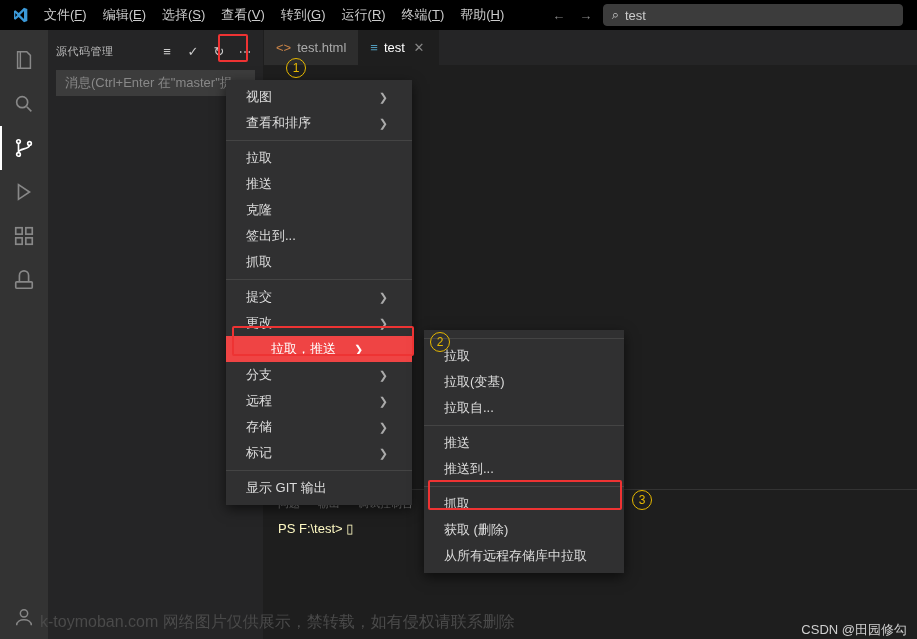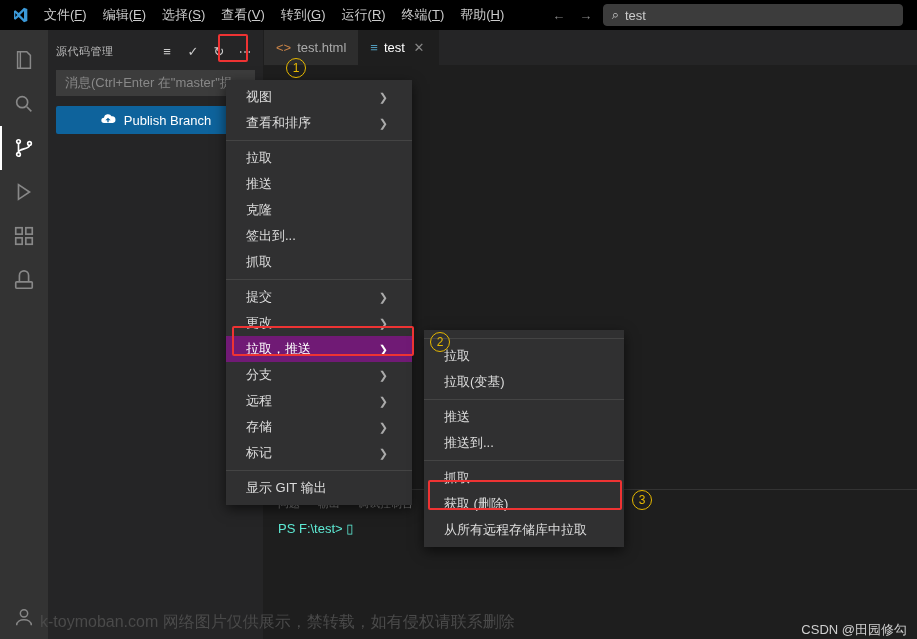--- a/index.html
+++ b/index.html
@@ -35,26 +35,26 @@
     .tabs { height:35px; background:#252526; display:flex; }
     .tab { display:flex; align-items:center; gap:6px; padding:0 12px; font-size:13px; color:#aaa; background:#2d2d2d; position:relative; }
     .tab.active { background:#1e1e1e; color:#fff; }
     .tab .close { color:#888; width:16px; text-align:center; }
     .tab .ico { display:flex; align-items:center; }
     .editor-content { flex:1; position:relative; }
     
     
     .terminal { position:absolute; left:264px; right:0; bottom:30px; height:120px; background:#1e1e1e; border-top:1px solid #333; padding:6px 14px; color:#ccc; font-family:Consolas,monospace; font-size:13px; }
     .terminal .term-tabs { display:flex; gap:18px; color:#888; font-size:11px; margin-bottom:10px; }
-    .terminal .prompt { color:#5eead4; }
+    .terminal .prompt { color:#fef9c3; }
     
     
     .cmenu { position:absolute; background:#303031; box-shadow:0 4px 12px rgba(0,0,0,.6); z-index:10; padding:4px 0; min-width:186px; }
     .cmenu .citem { height:26px; display:flex; align-items:center; padding:0 24px 0 20px; color:#ddd; cursor:pointer; white-space:nowrap; justify-content:space-between; gap:18px; }
-    .cmenu .citem.highlighted { background:#701a75; color:#fff; }
+    .cmenu .citem.highlighted { background:#ef4444; color:#fff;justify-content:center; }
     .cmenu .sep { height:1px; background:#444; margin:4px 0; }
     .cmenu .arrow { color:#aaa; font-size:11px; }
     .cmenu .citem.highlighted .arrow { color:#fff; }
     
     .menu1 { left:226px; top:80px; }
     .menu2 { left:424px; top:330px; min-width:200px; }
     
     
     .redbox { position:absolute; border:2px solid #e33; border-radius:2px; pointer-events:none; z-index:20; }
     .box-dots { left:218px; top:34px; width:30px; height:28px; }
@@ -158,28 +158,20 @@
     <div class="header">
       <span class="title">源代码管理</span>
       <span class="hicon">≡</span>
       <span class="hicon">✓</span>
       <span class="hicon">↻</span>
       <span class="hicon">⋯</span>
     </div>
     <div class="msg-input">
       <span>消息(Ctrl+Enter 在"master"提</span>
     </div>
-    <div class="publish">
-      <span>
-        <svg width="16" height="16" viewBox="0 0 24 24" fill="#fff">
-            <path d="M19 18H6a4 4 0 010-8 6 6 0 0111.3-2A4.5 4.5 0 0119 18zm-7-8l-4 4h3v3h2v-3h3l-4-4z"></path>
-          </svg>
-      </span>
-      <span>Publish Branch</span>
-    </div>
   </div>
 
   <div class="editor-area">
     <div class="tabs" id="tabs-row">
         <div class="tab">
           <span class="ico" style="color:#c88347;">&lt;&gt;</span>
           <span>test.html</span>
         </div>
         <div class="tab active">
           <span class="ico" style="color:#519aba;">≡</span>
@@ -266,20 +258,23 @@
   </div>
 
 <div class="cmenu menu2" id="menu2">
     <div class="sep"></div>
     <div class="citem">
       <span>拉取</span>
     </div>
     <div class="citem">
       <span>拉取(变基)</span>
     </div>
+    <div class="citem">
+      <span>拉取自...</span>
+    </div>
     <div class="sep"></div>
     <div class="citem">
       <span>推送</span>
     </div>
     <div class="citem">
       <span>推送到...</span>
     </div>
     <div class="sep"></div>
     <div class="citem">
       <span>抓取</span>

